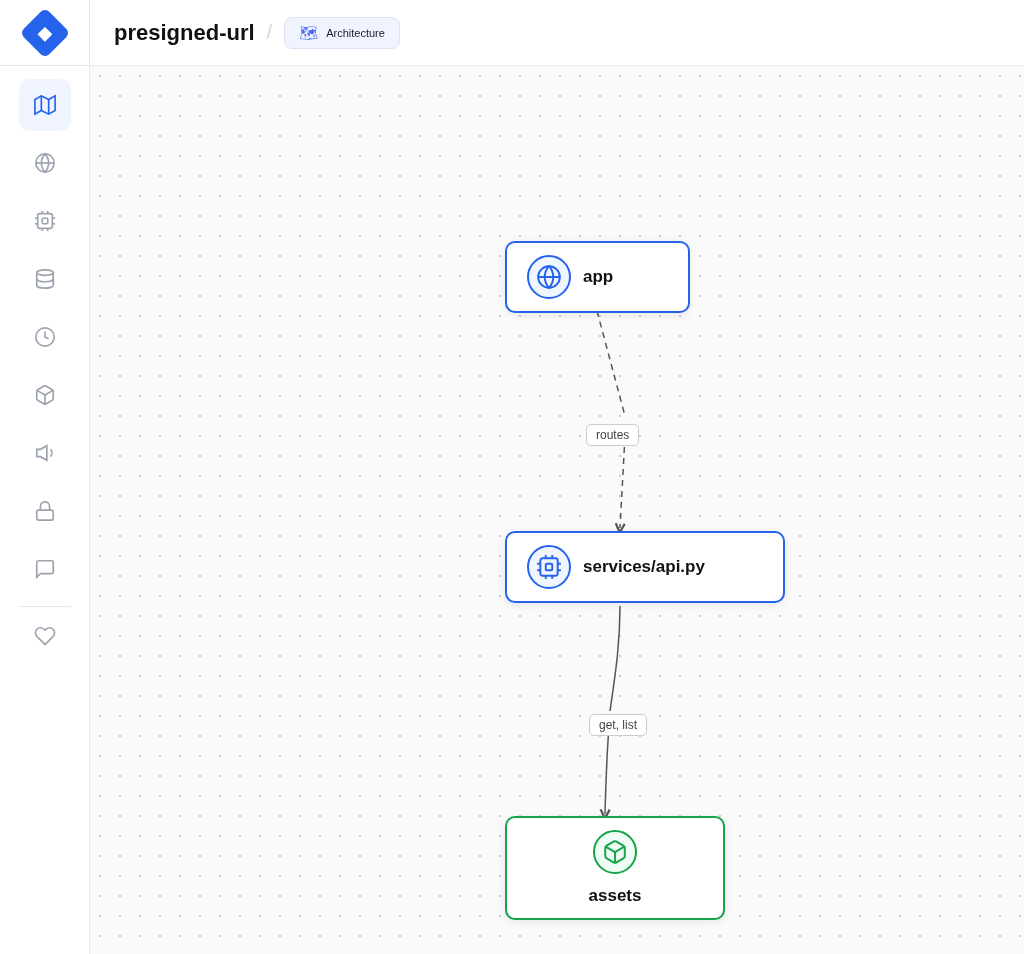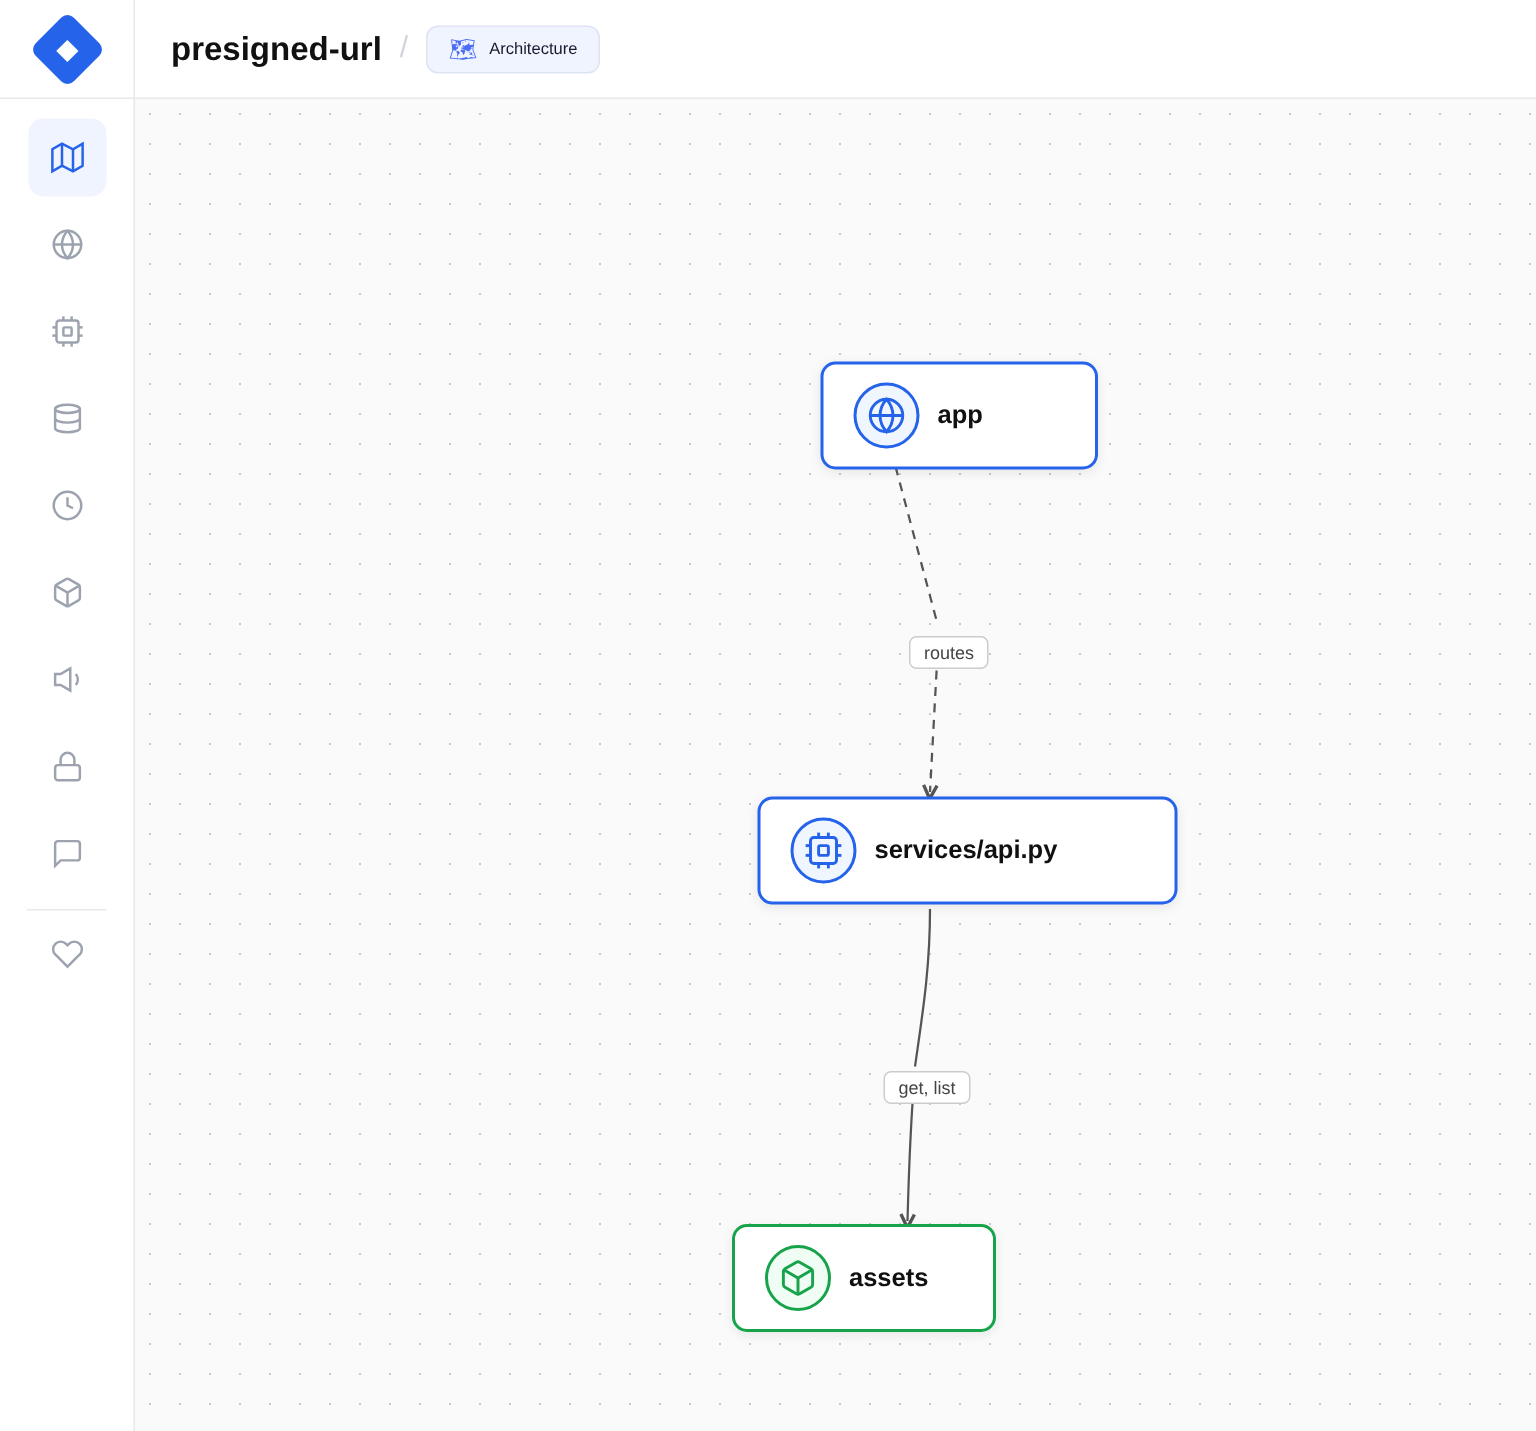--- a/index.html
+++ b/index.html
@@ -146,35 +146,35 @@
       padding: 12px 20px;
       cursor: pointer;
       box-shadow: 0 2px 8px rgba(0,0,0,0.08);
     }
 
     .node-app {
       border: 2px solid #2563eb;
       left: 415px;
       top: 175px;
       width: 185px;
-      margin-left: 42px;
     }
 
     .node-api {
       border: 2px solid #2563eb;
       left: 415px;
       top: 465px;
       width: 280px;
     }
 
     .node-assets {
       border: 2px solid #16a34a;
-      left: 398px;
+      left: 415px;
       top: 750px;
-      width: 176px;
+      width: 220px;
+      flex-direction: column;
     }
 
     .node-icon-circle {
       width: 44px;
       height: 44px;
       border-radius: 50%;
       display: flex;
       align-items: center;
       justify-content: center;
       flex-shrink: 0;
@@ -195,21 +195,21 @@
       background: #fff;
       border: 1px solid #ccc;
       border-radius: 5px;
       padding: 3px 9px;
       font-size: 12px;
       color: #444;
       white-space: nowrap;
     }
 
     .label-routes {
-      left: 516px;
+      left: 496px;
       top: 358px;
     }
 
     .label-getlist {
       left: 499px;
       top: 648px;
     }
 
     
     .diagram-svg {

